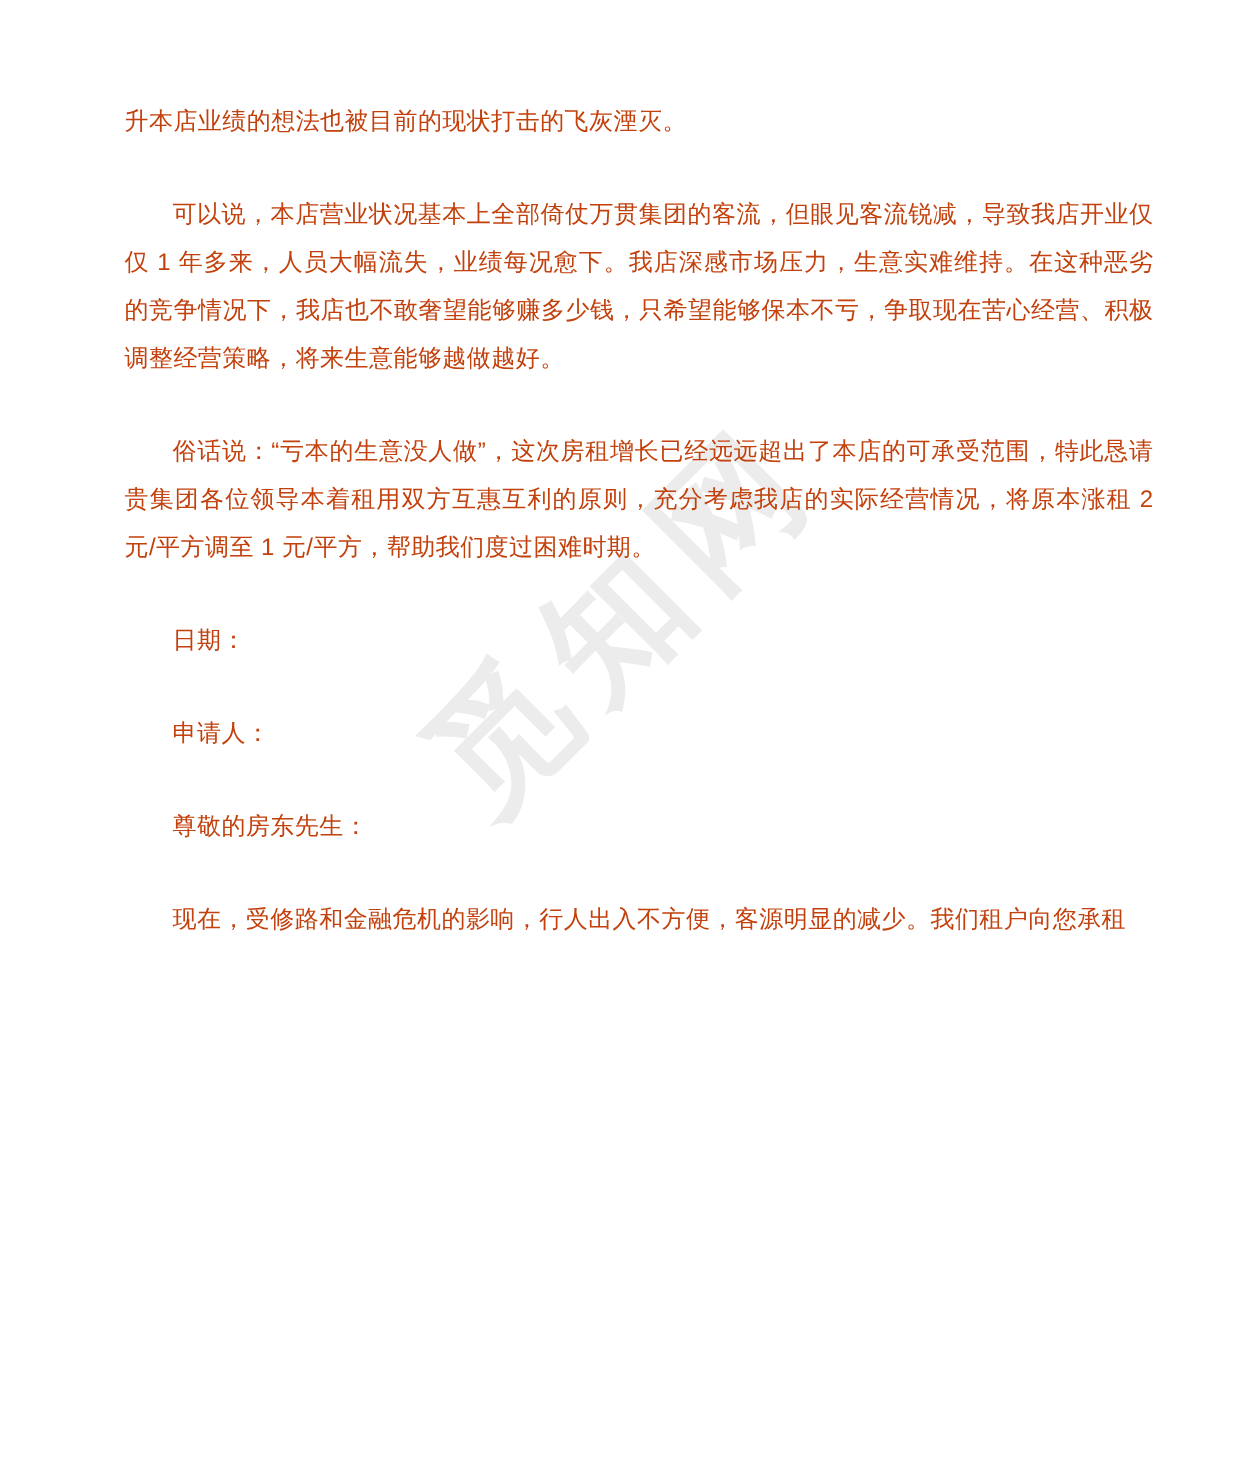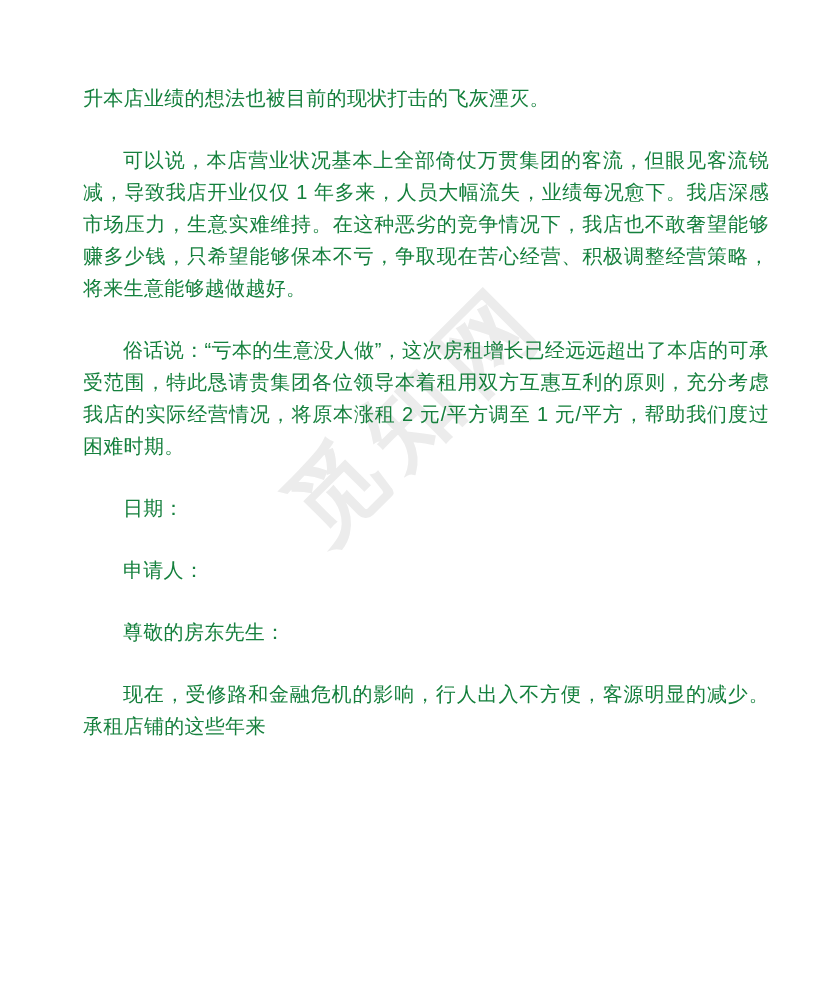--- a/index.html
+++ b/index.html
@@ -34,27 +34,27 @@
     color: #ececec;
     transform: rotate(-45deg);
     transform-origin: center center;
     z-index: 0;
     user-select: none;
     white-space: nowrap;
   }
   .content {
     position: absolute;
     left: 83px;
-    top: 82px;
+    top: 66px;
     width: 686px;
     z-index: 1;
-    font-size: 20px;
+    font-size: 16px;
     line-height: 32px;
     letter-spacing: 0.3px;
-    color: #15803d;
+    color: #c2410c;
     text-align: justify;
   }
   .para {
     margin: 0 0 30px 0;
     text-indent: 2em;
   }
   .para.no-indent {
     text-indent: 0;
   }
 </style>
@@ -74,16 +74,16 @@
     <p class="para">俗话说：“亏本的生意没人做”，这次房租增长已经远远超出了本店的可承受范围，特此恳请贵集团各位领导本着租用双方互惠互利的原则，充分考虑我店的实际经营情况，将原本涨租 2 元/平方调至 1 元/平方，帮助我们度过困难时期。</p>
 
 
     <p class="para">日期：</p>
 
     <p class="para">申请人：</p>
 
     <p class="para">尊敬的房东先生：</p>
 
 
-    <p class="para">现在，受修路和金融危机的影响，行人出入不方便，客源明显的减少。承租店铺的这些年来</p>
+    <p class="para">现在，受修路和金融危机的影响，行人出入不方便，客源明显的减少。我们租户向您承租</p>
 
   </main>
 </div>
 
 </body></html>

